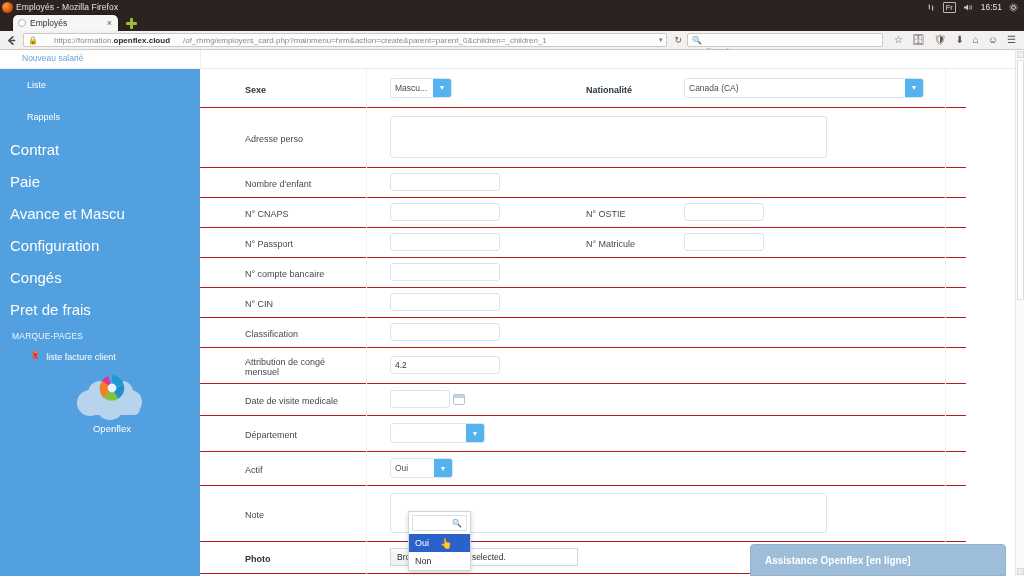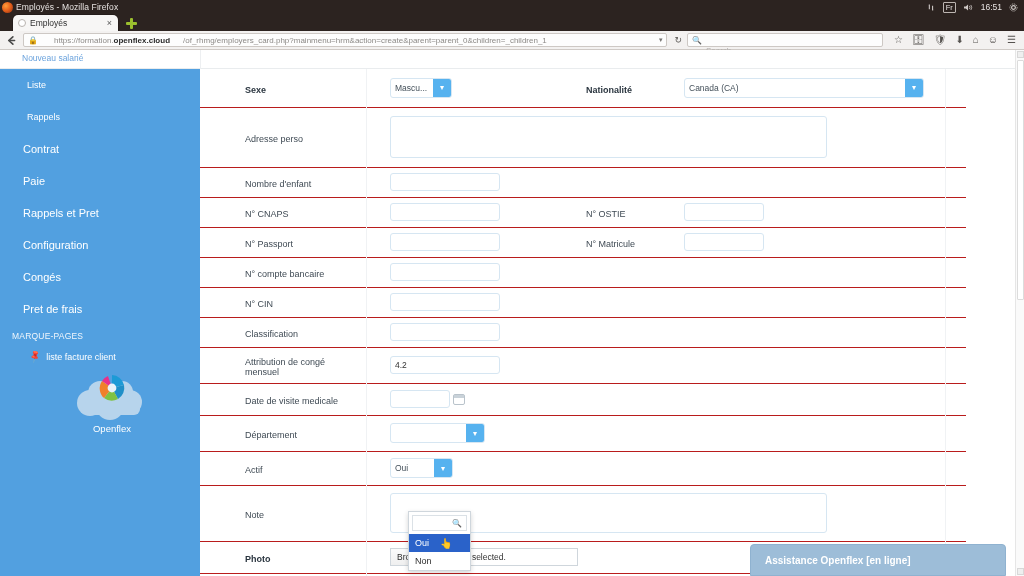--- a/index.html
+++ b/index.html
@@ -121,21 +121,21 @@
     background: #edeff1;
   }
 
   
   .sidebar {
     position: absolute; top: 19px; left: 0; width: 224px; height: 507px;
     background: #52a0e0;
   }
   .sb-item {
     position: relative; height: 32px; display: flex; align-items: center;
-    color: #ffffff; font-size: 11px; padding-left: 23px;
+    color: #ffffff; font-size: 15px; padding-left: 10px;
   }
   .sb-item.sub { padding-left: 27px; font-size: 9px; }
   .sb-item .caret {
     position: absolute; right: 14px; top: 50%; transform: translateY(-50%);
     width: 0; height: 0;
     border-left: 3.5px solid transparent; border-right: 3.5px solid transparent;
     border-top: 4px solid #ffffff; opacity: .95;
   }
   .sb-bookmark {
     position: relative; height: 22px; display: flex; align-items: center;
@@ -359,21 +359,21 @@
     </div>
     <div class="sb-item">
       <span>Contrat</span>
       <span class="caret"></span>
     </div>
     <div class="sb-item">
       <span>Paie</span>
       <span class="caret"></span>
     </div>
     <div class="sb-item">
-      <span>Rappels et Pret</span>
+      <span>Avance et Mascu</span>
       <span class="caret"></span>
     </div>
     <div class="sb-item">
       <span>Configuration</span>
       <span class="caret"></span>
     </div>
     <div class="sb-item">
       <span>Congés</span>
       <span class="caret"></span>
     </div>

